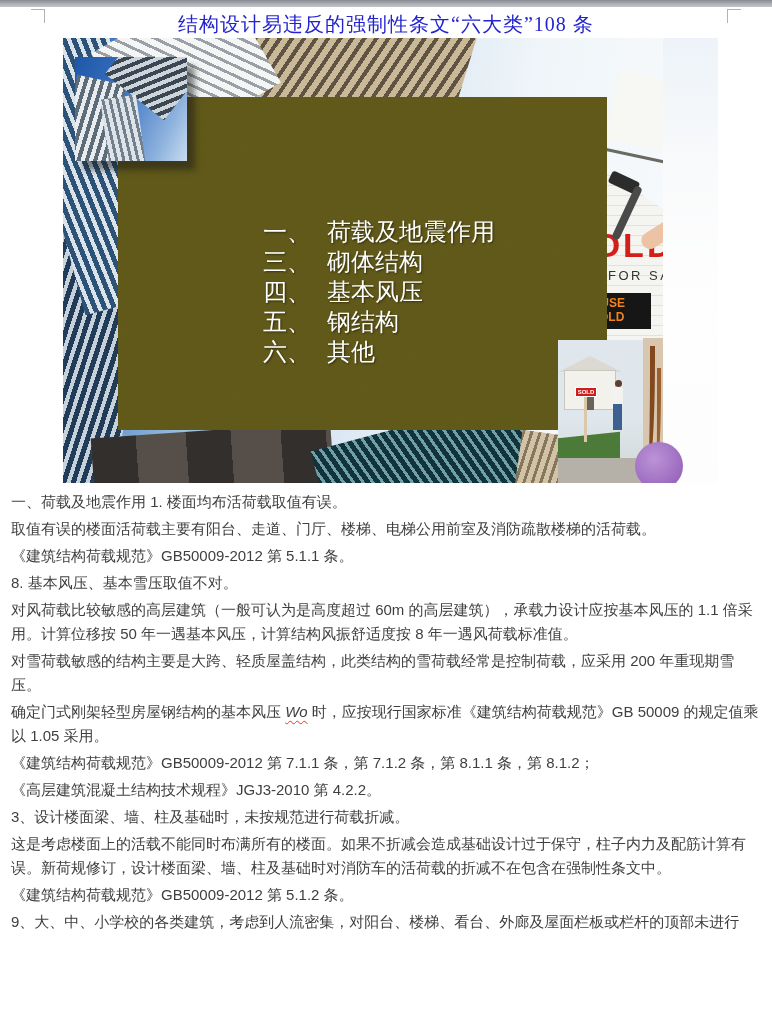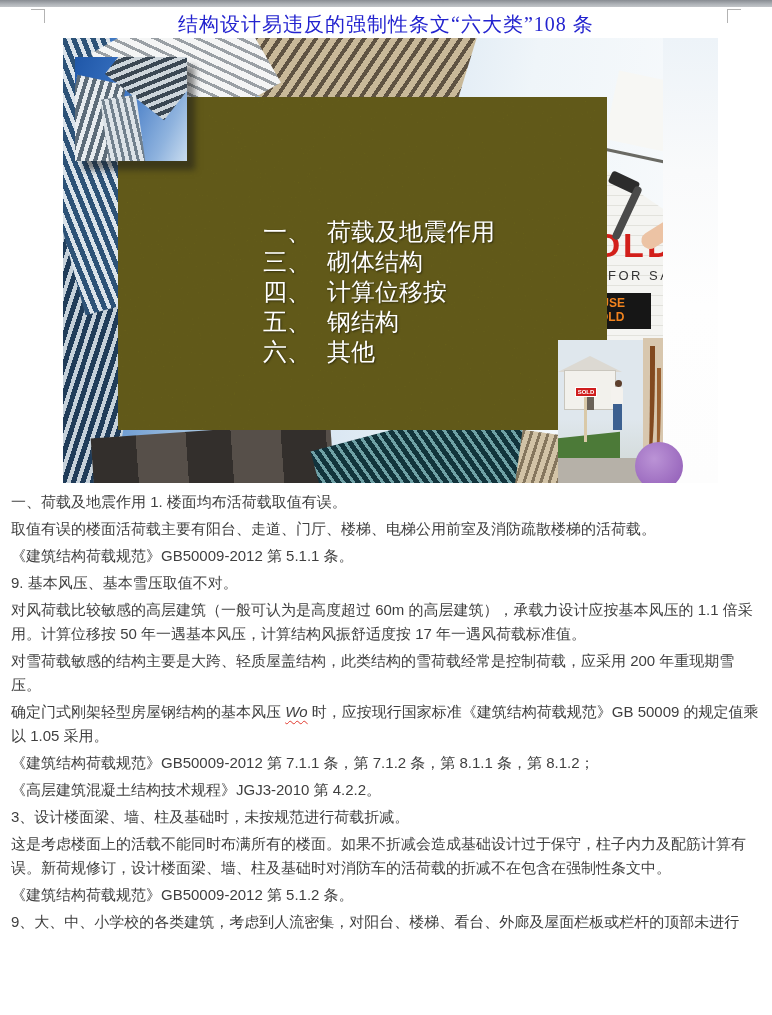--- a/index.html
+++ b/index.html
@@ -135,21 +135,21 @@
         <filter id="grain">
           <feTurbulence type="fractalNoise" baseFrequency="0.55" numOctaves="3" seed="7"></feTurbulence>
           <feColorMatrix type="matrix" values="0 0 0 0 0.12  0 0 0 0 0.10  0 0 0 0 0.01  0.9 0.9 0.9 0 0"></feColorMatrix>
         </filter>
         <rect width="489" height="333" fill="#6f6a15"></rect>
         <rect width="489" height="333" filter="url(#grain)"></rect>
       </svg>
       <div class="box-list">
         <div class="li"><span class="num">一、</span><span>荷载及地震作用</span></div>
         <div class="li"><span class="num">三、</span><span>砌体结构</span></div>
-        <div class="li"><span class="num">四、</span><span>计算位移按</span></div>
+        <div class="li"><span class="num">四、</span><span>基本风压</span></div>
         <div class="li"><span class="num">五、</span><span>钢结构</span></div>
         <div class="li"><span class="num">六、</span><span>其他</span></div>
       </div>
     </div>
 
     <div class="inset">
       <div class="ip1"></div>
       <div class="ip2"></div>
       <div class="ip3"></div>
     </div>
@@ -170,22 +170,22 @@
       <div class="chair-leg1"></div>
       <div class="chair-leg2"></div>
     </div>
     <div class="purple-circle"></div>
   </div>
 
   <div class="bodytext">
     <p>一、荷载及地震作用 1. 楼面均布活荷载取值有误。</p>
     <p>取值有误的楼面活荷载主要有阳台、走道、门厅、楼梯、电梯公用前室及消防疏散楼梯的活荷载。</p>
     <p>《建筑结构荷载规范》GB50009-2012 第 5.1.1 条。</p>
-    <p>9. 基本风压、基本雪压取值不对。</p>
-    <p>对风荷载比较敏感的高层建筑（一般可认为是高度超过 60m 的高层建筑），承载力设计应按基本风压的 1.1 倍采用。计算位移按 50 年一遇基本风压，计算结构风振舒适度按 17 年一遇风荷载标准值。</p>
+    <p>8. 基本风压、基本雪压取值不对。</p>
+    <p>对风荷载比较敏感的高层建筑（一般可认为是高度超过 60m 的高层建筑），承载力设计应按基本风压的 1.1 倍采用。计算位移按 50 年一遇基本风压，计算结构风振舒适度按 8 年一遇风荷载标准值。</p>
     <p>对雪荷载敏感的结构主要是大跨、轻质屋盖结构，此类结构的雪荷载经常是控制荷载，应采用 200 年重现期雪压。</p>
     <p><span>确定门式刚架轻型房屋钢结构的基本风压 </span><span class="squiggly">Wo</span><span> 时，应按现行国家标准《建筑结构荷载规范》GB 50009 的规定值乘以 1.05 采用。</span></p>
     <p>《建筑结构荷载规范》GB50009-2012 第 7.1.1 条，第 7.1.2 条，第 8.1.1 条，第 8.1.2；</p>
     <p>《高层建筑混凝土结构技术规程》JGJ3-2010 第 4.2.2。</p>
     <p>3、设计楼面梁、墙、柱及基础时，未按规范进行荷载折减。</p>
     <p>这是考虑楼面上的活载不能同时布满所有的楼面。如果不折减会造成基础设计过于保守，柱子内力及配筋计算有误。新荷规修订，设计楼面梁、墙、柱及基础时对消防车的活荷载的折减不在包含在强制性条文中。</p>
     <p>《建筑结构荷载规范》GB50009-2012 第 5.1.2 条。</p>
     <p>9、大、中、小学校的各类建筑，考虑到人流密集，对阳台、楼梯、看台、外廊及屋面栏板或栏杆的顶部未进行</p>
   </div>
 </div>

